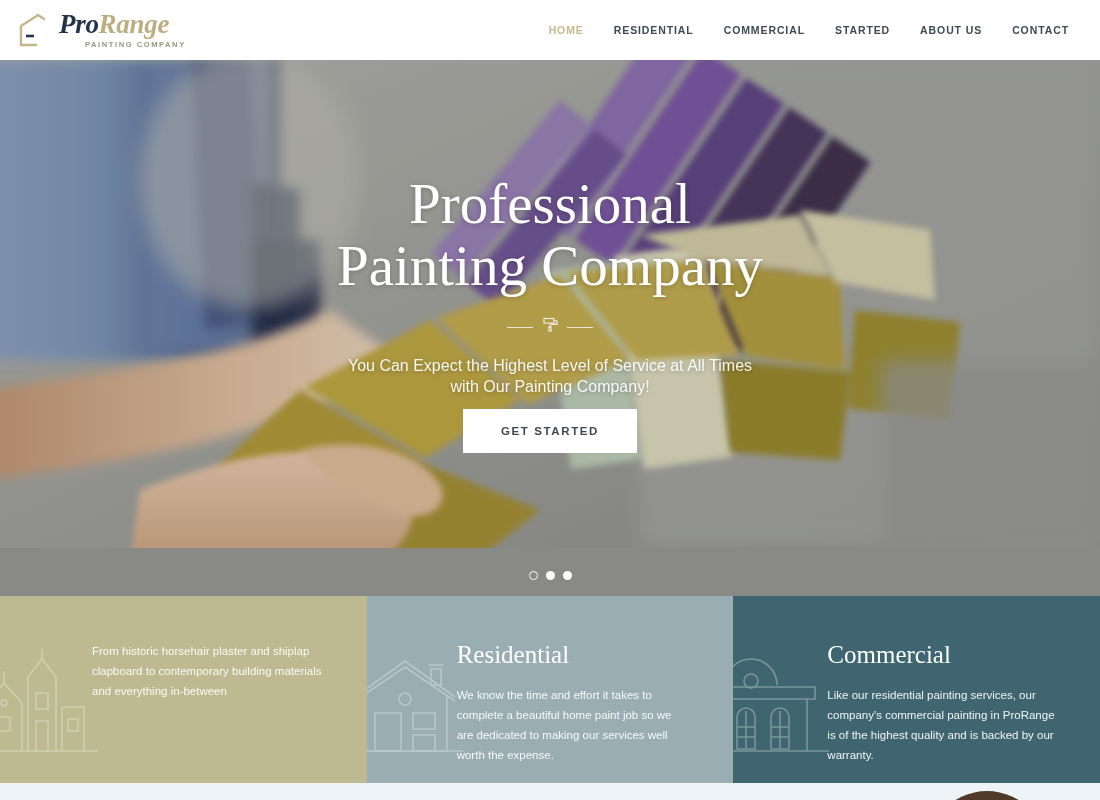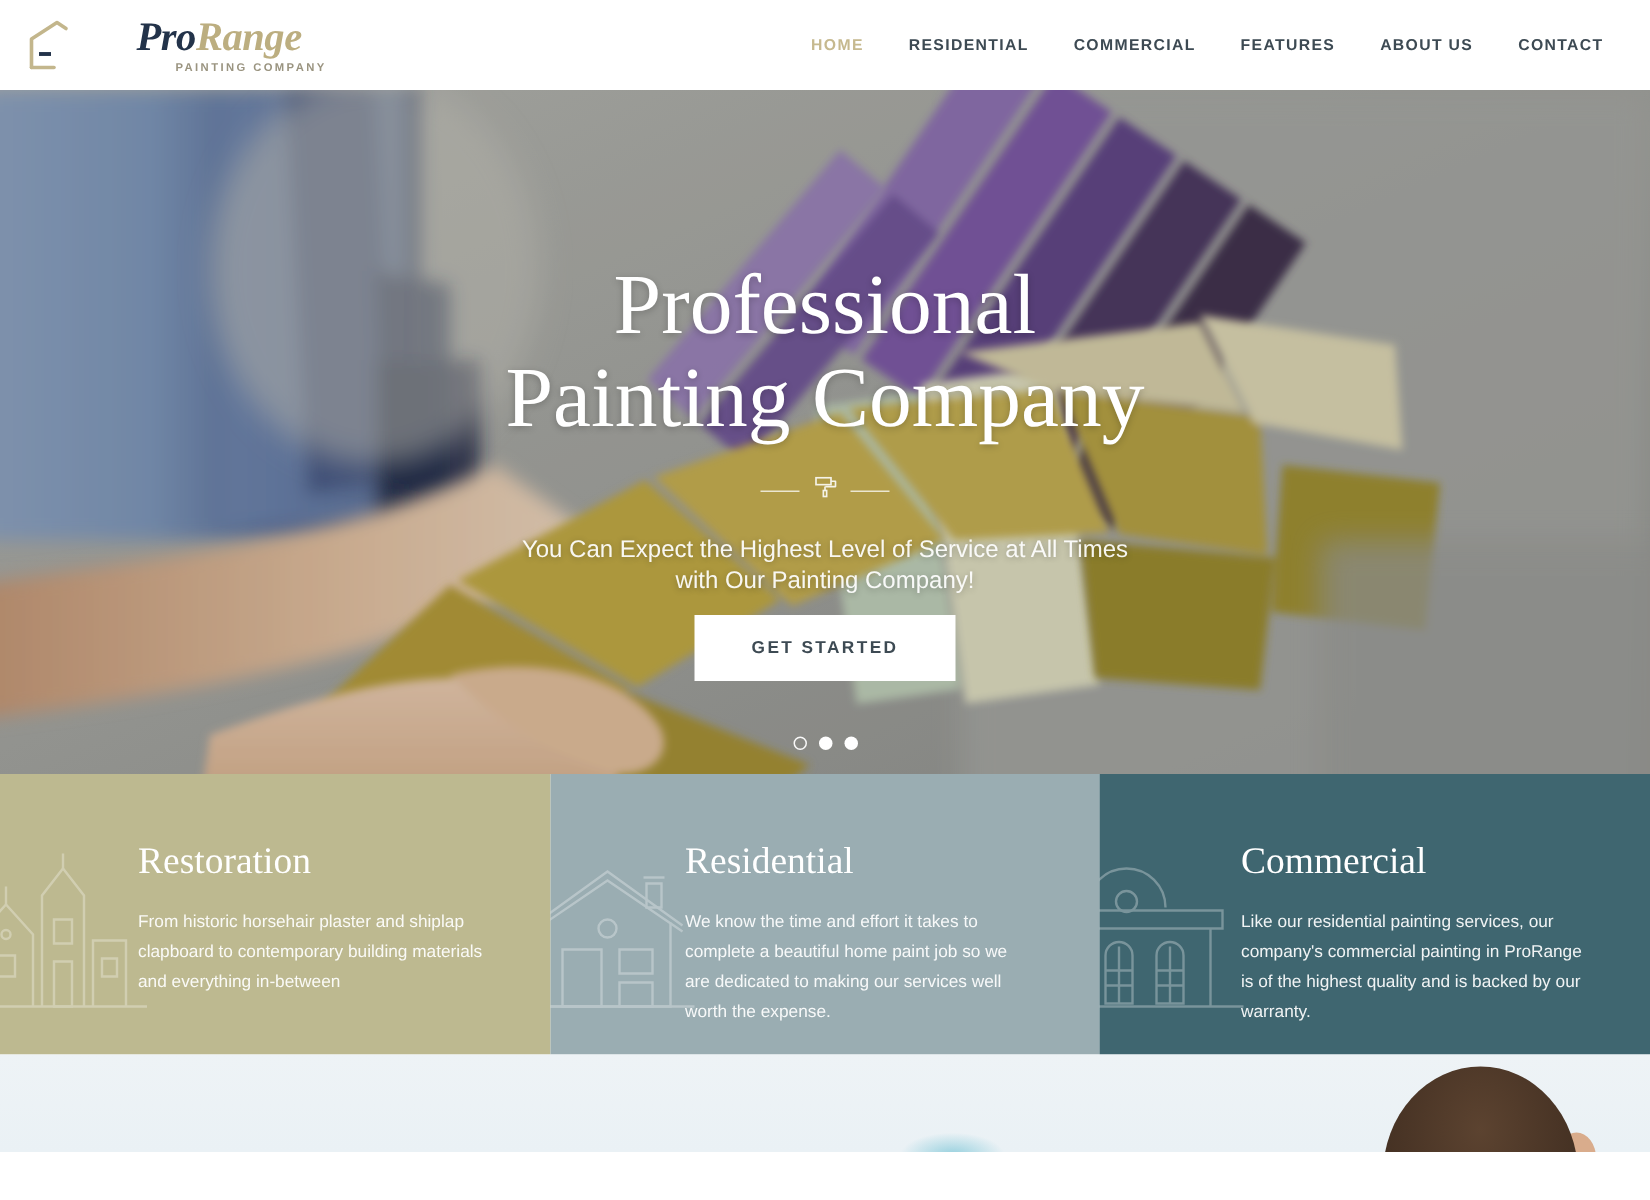--- a/index.html
+++ b/index.html
@@ -16,21 +16,20 @@
     width: 1100px; height: 60px;
     background: #ffffff;
     display: flex;
     align-items: center;
     z-index: 20;
   }
   .logo-wrap {
     display: flex; align-items: center;
     margin-left: 18px;
     text-decoration: none;
-    gap: 32px;
   }
   .logo-mark { width: 40px; height: 36px; flex: none; margin-right: 1px; }
   .logo-text { display: flex; flex-direction: column; line-height: 1; }
   .logo-word {
     font-family: "Liberation Serif", "DejaVu Serif", serif;
     font-style: italic; font-weight: 700;
     font-size: 27px; letter-spacing: -0.3px;
     white-space: nowrap;
   }
   .logo-pro { color: #23334a; }
@@ -64,21 +63,21 @@
     color: #c6b98f;
     font-size: 13px;
     letter-spacing: 0.6px;
     white-space: nowrap;
   }
   .phone svg { width: 16px; height: 16px; margin-right: 7px; flex: none; }
 
   
   .hero {
     position: relative;
-    width: 1100px; height: 456px;
+    width: 1100px; height: 536px;
     overflow: hidden;
     background: #9a9a97;
   }
   .hero-bg { position: absolute; inset: 0; }
   .hero-overlay {
     position: absolute; inset: 0;
     background: rgba(60,60,60,0.18);
   }
   .hero-inner {
     position: absolute; inset: 0;
@@ -221,21 +220,21 @@
     <span class="logo-text">
       <span class="logo-word"><span class="logo-pro">Pro</span><span class="logo-range">Range</span></span>
       <span class="logo-sub">PAINTING COMPANY</span>
     </span>
   </a>
 
   <nav class="nav">
     <a href="#" class="active">HOME</a>
     <a href="#">RESIDENTIAL</a>
     <a href="#">COMMERCIAL</a>
-    <a href="#">FEATURES</a>
+    <a href="#">STARTED</a>
     <a href="#">ABOUT US</a>
     <a href="#">CONTACT</a>
 
   </nav>
 </header>
 
 <section class="hero">
 
   <div class="hero-bg">
     <svg viewBox="0 0 1100 488" width="1100" height="488" preserveAspectRatio="none" aria-hidden="true">
@@ -382,21 +381,20 @@
           <path d="M58 52 h12 v16 h-12 z"></path>
           <path d="M58 80 h12 v30 h-12 z"></path>
           <path d="M64 18 V8"></path>
           <path d="M84 110 V66 h22 V110"></path>
           <path d="M90 78 h10 v12 h-10 z"></path>
           <path d="M0 110 H120"></path>
         </g>
       </svg>
     </span>
     <div class="panel-body">
-      <h2 class="panel-title">Restoration</h2>
       <p class="panel-text">From historic horsehair plaster and shiplap clapboard to contemporary building materials and everything in-between</p>
     </div>
   </div>
 
   <div class="panel residential">
     <span class="panel-icon">
       <svg viewBox="0 0 120 120" width="120" height="120" aria-hidden="true">
         <g fill="none" stroke="#ffffff" stroke-width="1.6">
           <path d="M10 56 L60 20 L110 56"></path>
           <path d="M18 54 V110 H102 V54"></path>

